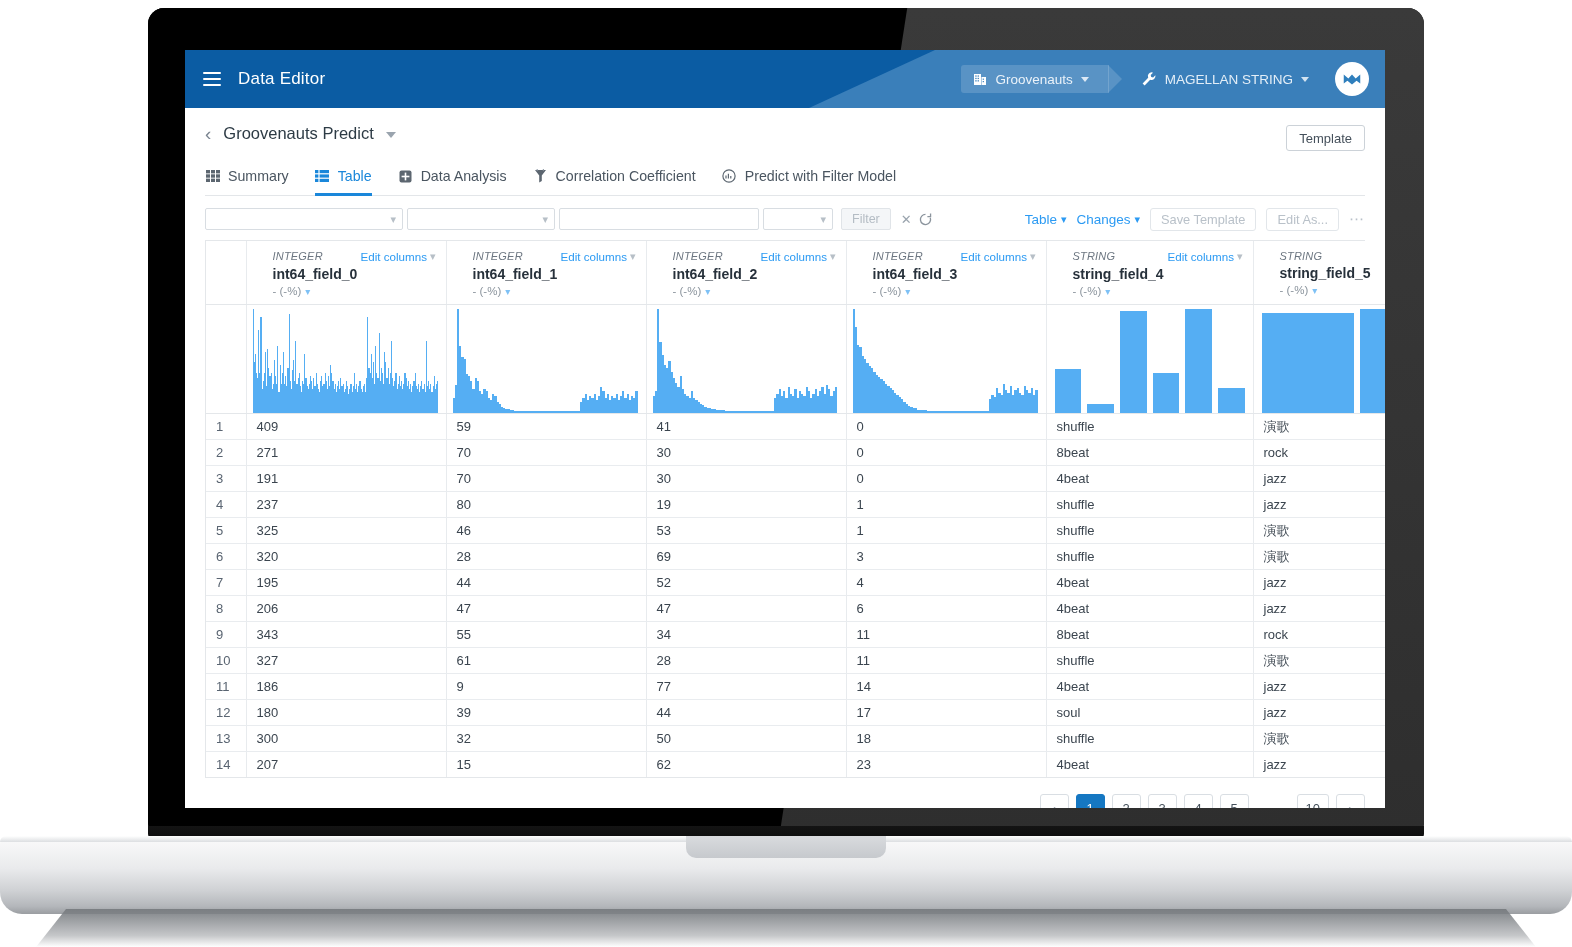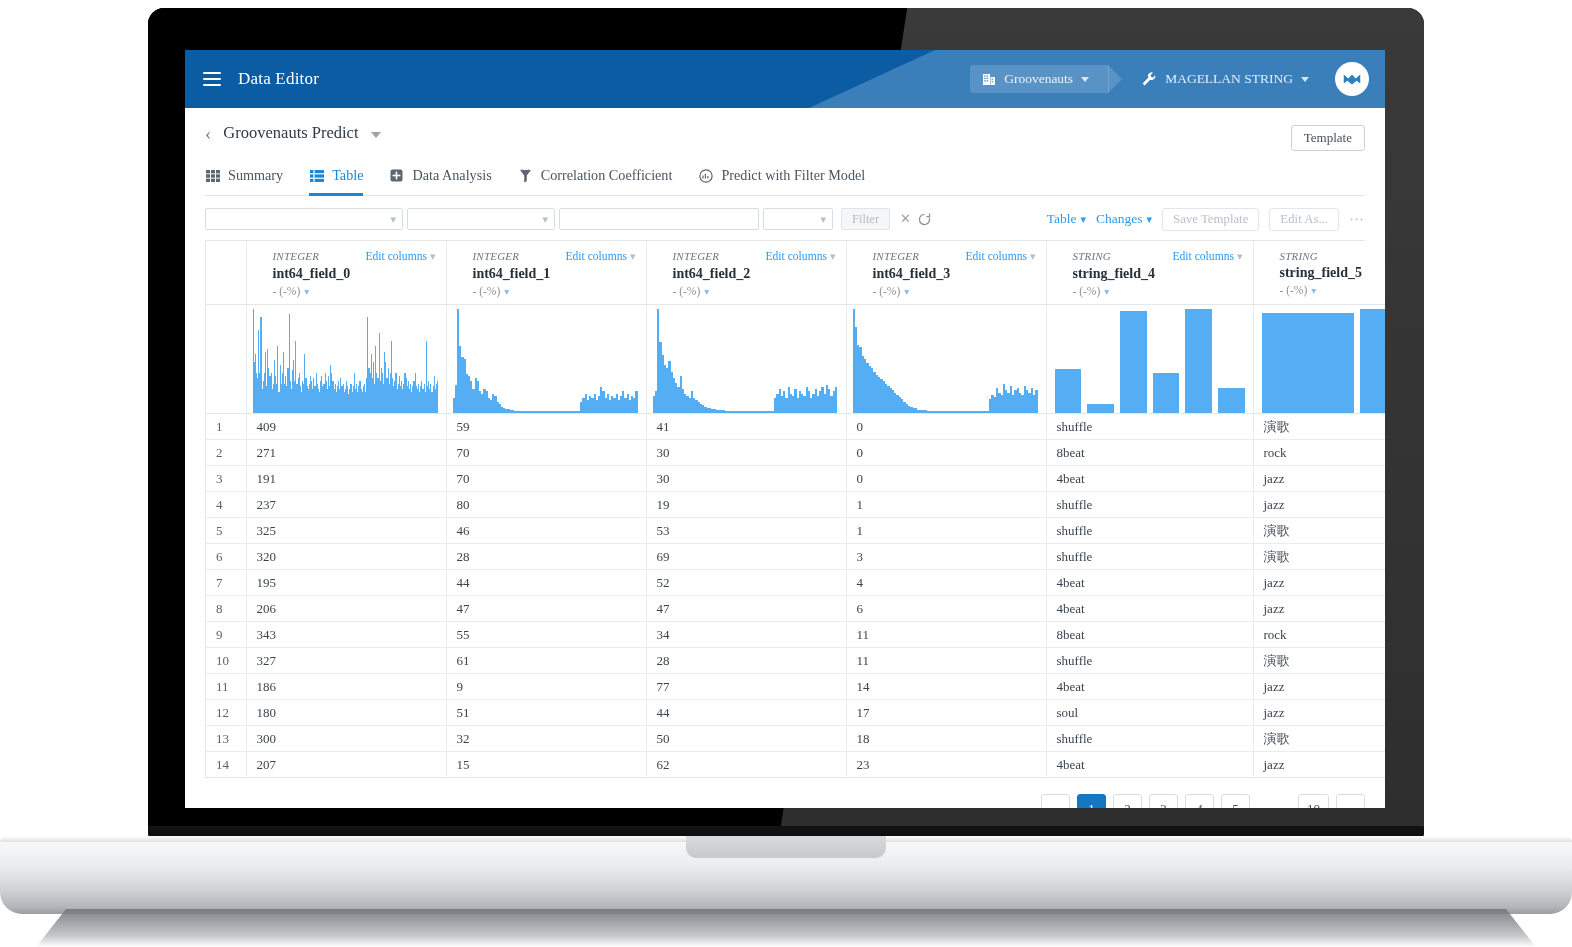--- a/index.html
+++ b/index.html
@@ -4,21 +4,21 @@
 <style>
   * { box-sizing: border-box; margin: 0; padding: 0; }
   html, body {
     width: 1572px; height: 947px;
     background: #ffffff;
     font-family: "Liberation Sans", sans-serif;
     overflow: hidden;
   }
 
   
-  #stage { position: relative; width: 1268px; height: 947px; background: #ffffff; font-family: Liberation Serif, serif; }
+  #stage { position: relative; width: 1268px; height: 947px; background: #ffffff; }
 
   .laptop-bezel {
     position: absolute; left: 148px; top: 8px;
     width: 1276px; height: 826px;
     background: #1c1c1c;
     border-radius: 16px 16px 10px 10px;
     overflow: hidden;
   }
   .bezel-sheen {
     position: absolute; inset: 0;
@@ -1024,21 +1024,21 @@
                 <td class="cell">186</td>
                 <td class="cell">9</td>
                 <td class="cell">77</td>
                 <td class="cell">14</td>
                 <td class="cell">4beat</td>
                 <td class="cell">jazz</td>
               </tr>
               <tr class="datarow">
                 <td class="cell idx">12</td>
                 <td class="cell">180</td>
-                <td class="cell">51</td>
+                <td class="cell">39</td>
                 <td class="cell">44</td>
                 <td class="cell">17</td>
                 <td class="cell">soul</td>
                 <td class="cell">jazz</td>
               </tr>
               <tr class="datarow">
                 <td class="cell idx">13</td>
                 <td class="cell">300</td>
                 <td class="cell">32</td>
                 <td class="cell">50</td>

